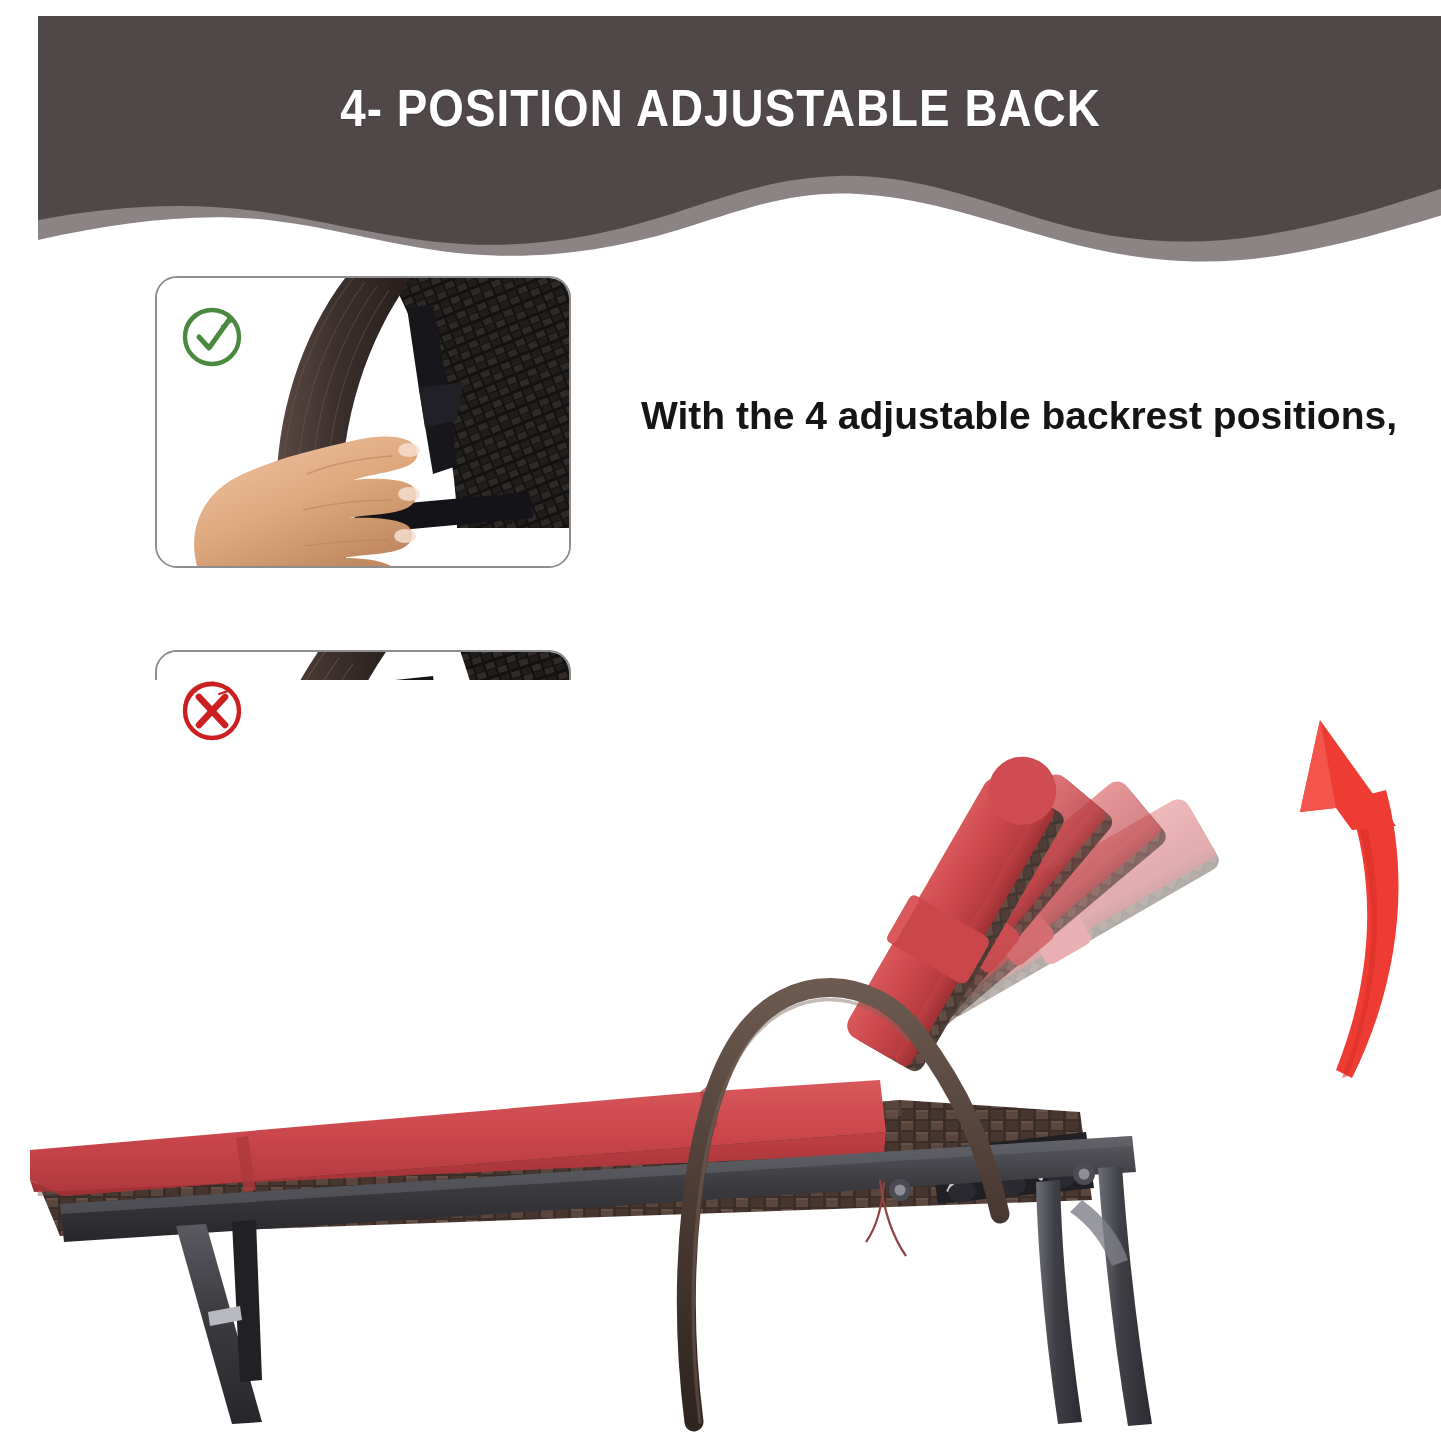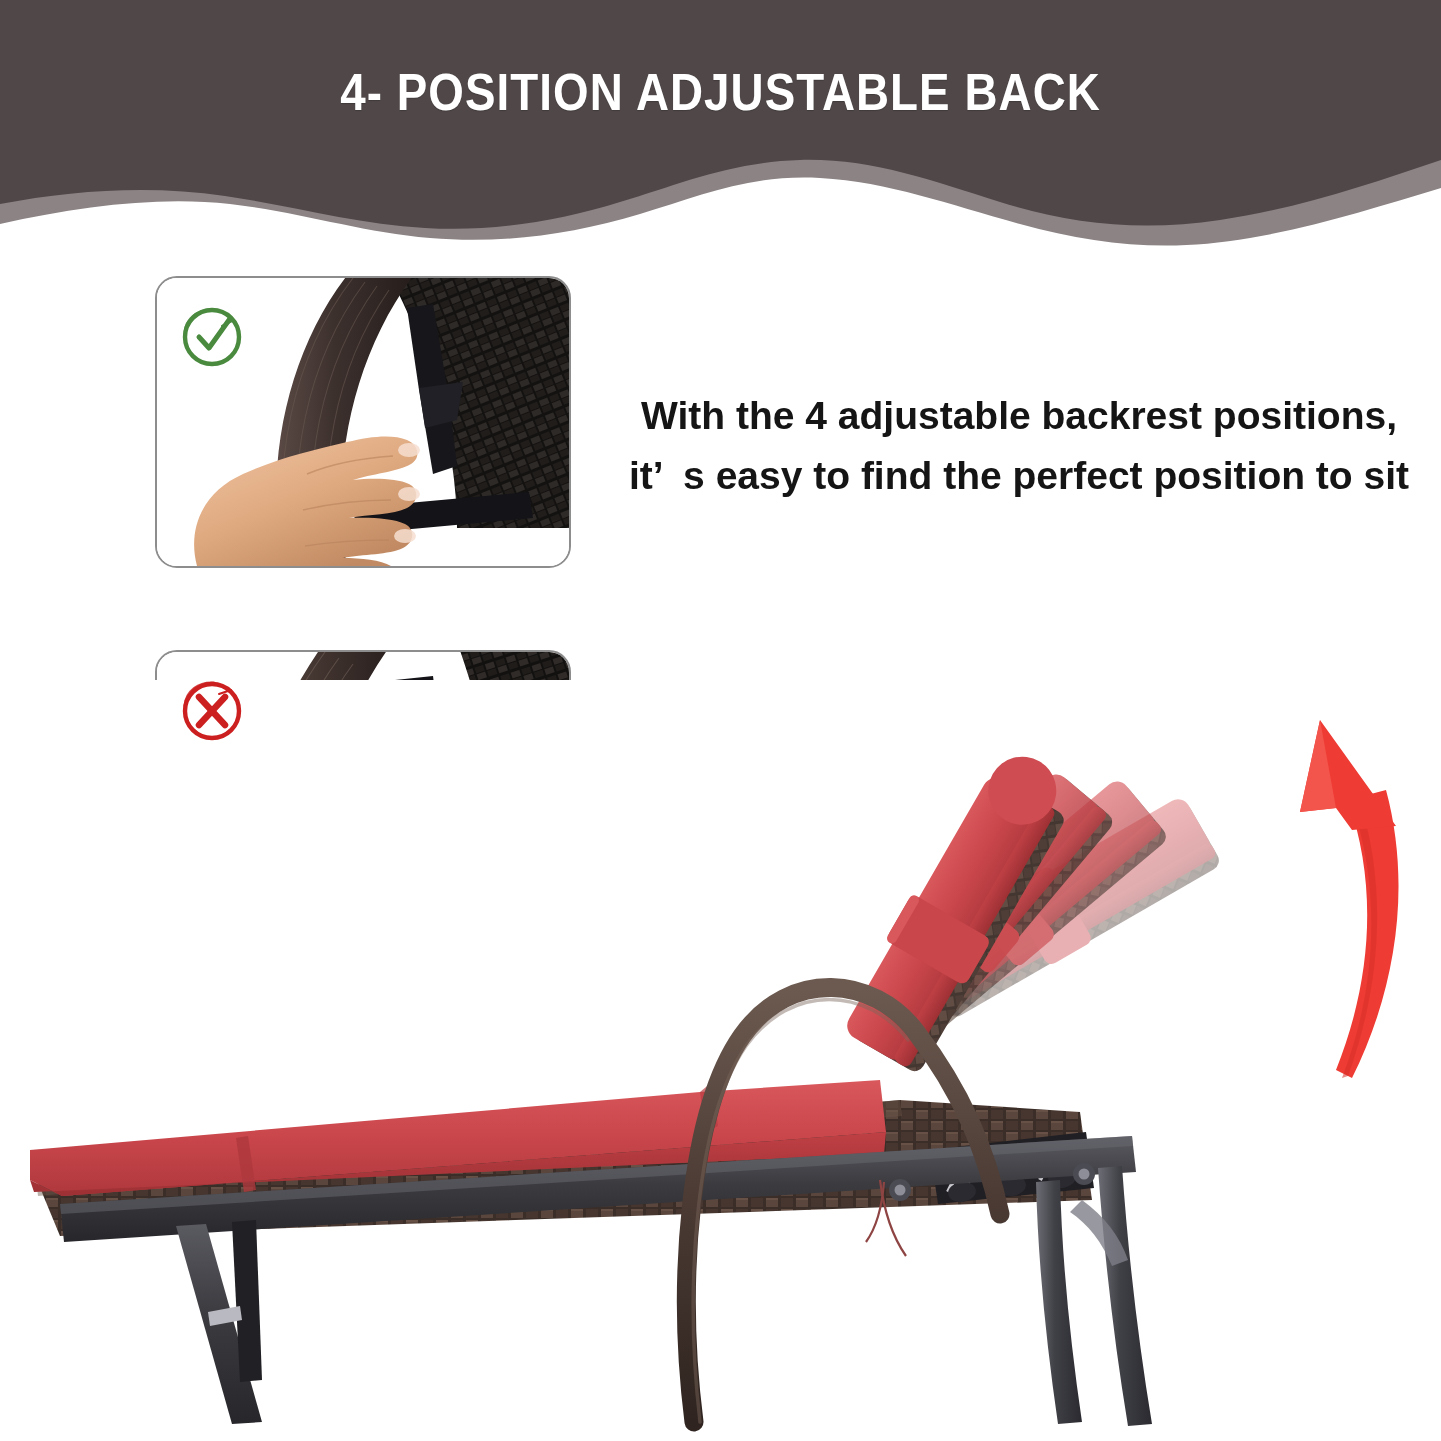--- a/index.html
+++ b/index.html
@@ -14,23 +14,24 @@
     position: relative;
     width: 1441px;
     height: 1441px;
     background: #ffffff;
     overflow: hidden;
   }
 
   
   #header-banner {
     position: absolute;
-    left: 0; top: 0;
+    left: 0; top: 16px;
     width: 1148px;
     height: 260px;
+    padding-left: 38px;
   }
   #header-banner svg { display: block; width: 1441px; height: 260px; }
 
   #banner-title {
     position: absolute;
     left: 0; top: 62px;
     width: 1441px;
     text-align: center;
     color: #ffffff;
     font-family: "Liberation Sans Narrow", "Liberation Sans", sans-serif;
@@ -230,21 +231,20 @@
         <path d="M10,32 C11,17 24,8 39,9" fill="none" stroke="#cc1f1f" stroke-width="3" stroke-linecap="round" opacity="0.8"></path>
         <path d="M24,23 L50,51" fill="none" stroke="#cc1f1f" stroke-width="6.5" stroke-linecap="round"></path>
         <path d="M50,23 L24,51" fill="none" stroke="#cc1f1f" stroke-width="6.5" stroke-linecap="round"></path>
         <path d="M44,20 L56,16" fill="none" stroke="#cc1f1f" stroke-width="2" stroke-linecap="round"></path>
       </svg>
     </div>
   </div>
 
   <div id="description">
     <span class="line">With the 4 adjustable backrest positions,</span>
-    <span class="line">it’  s easy to find the perfect position to sit</span>
   </div>
 
   <div id="product-illustration">
     <svg viewBox="0 0 1441 761" preserveAspectRatio="none">
       <defs>
         <linearGradient id="cushTop" x1="0" y1="0" x2="0" y2="1">
           <stop offset="0" stop-color="#d9585c"></stop>
             <stop offset="0.5" stop-color="#c9464b"></stop>
           <stop offset="1" stop-color="#ae383d"></stop>
         </linearGradient>

